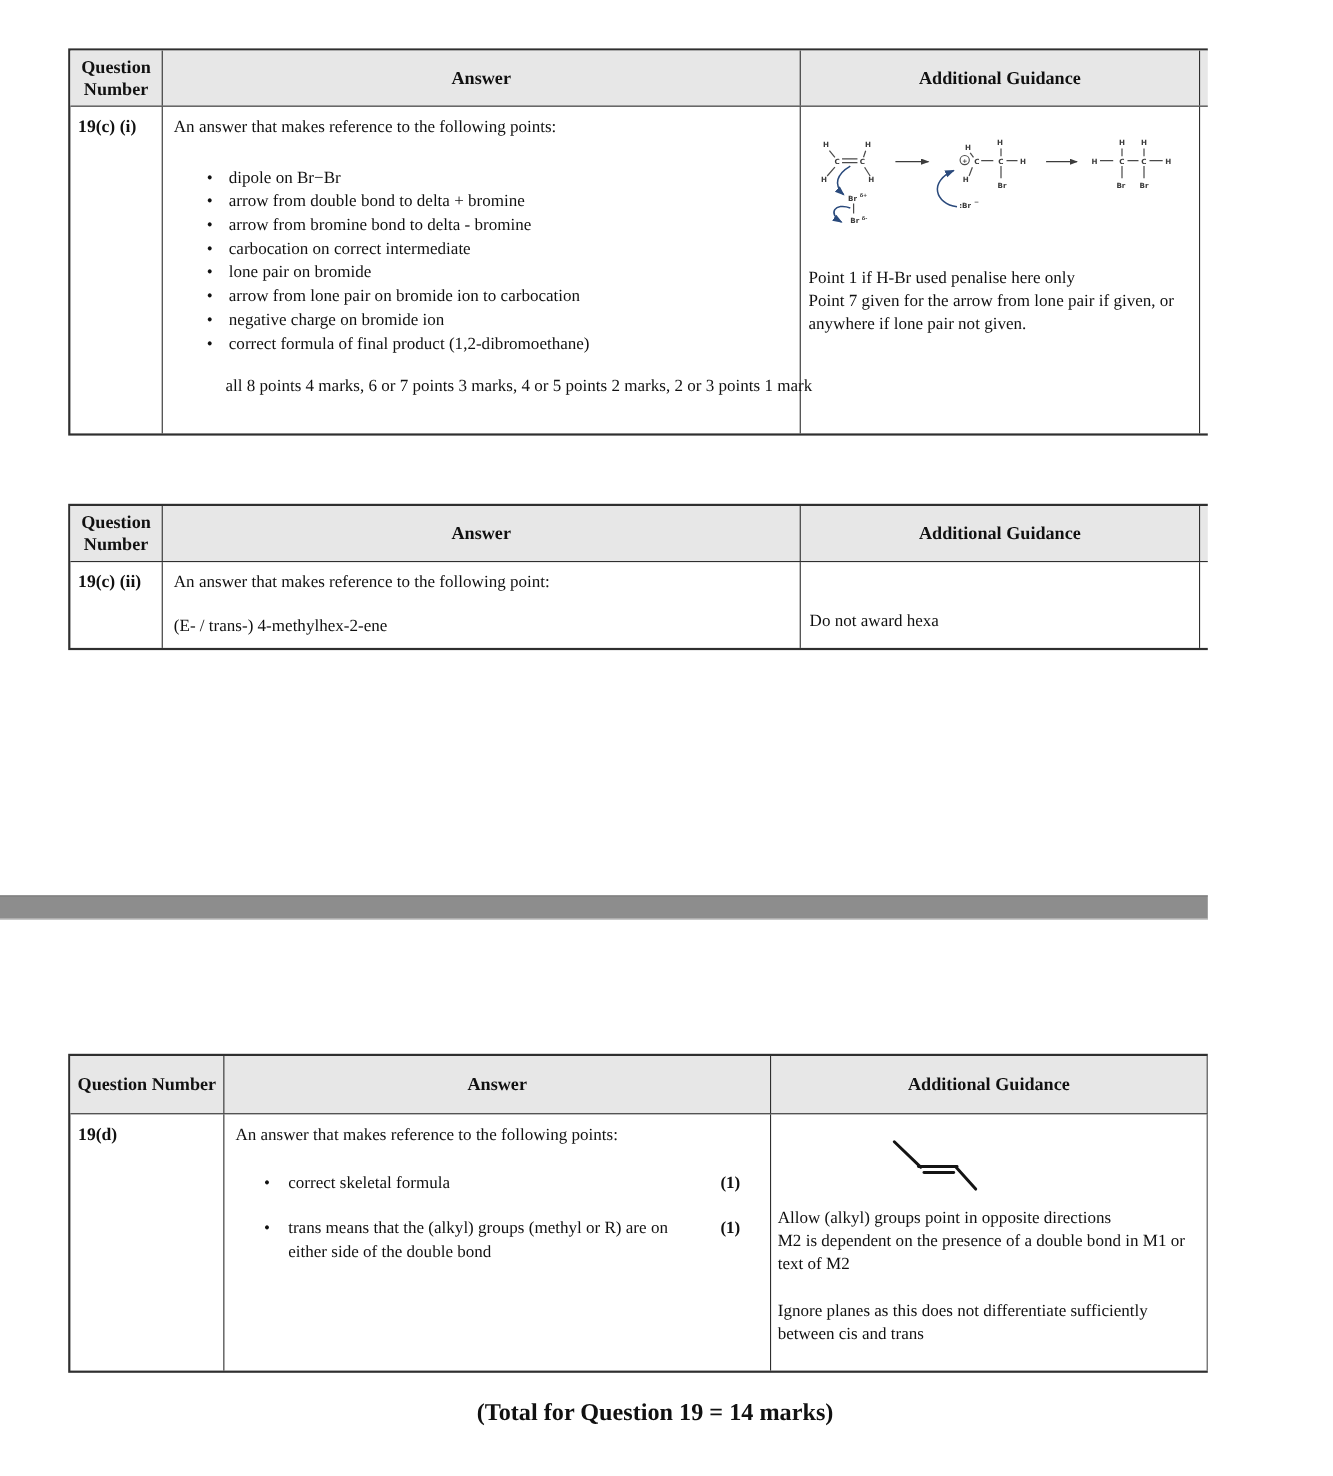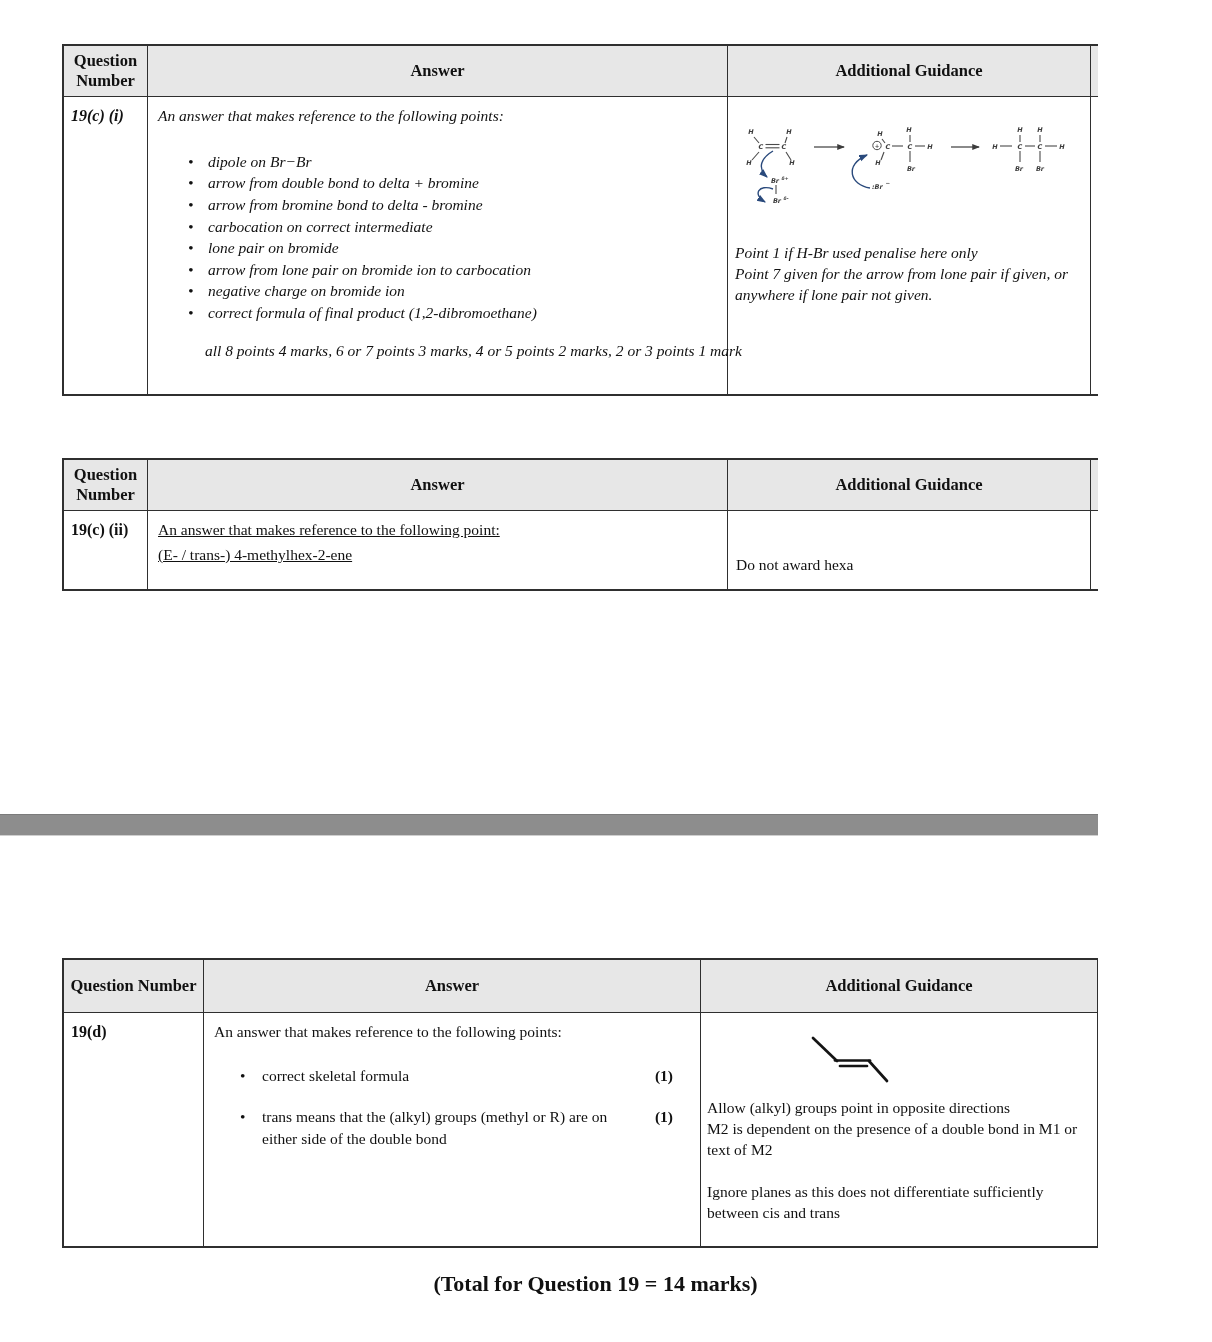--- a/index.html
+++ b/index.html
@@ -20,21 +20,21 @@
   .hcell{border-right:1px solid var(--border-dark);display:flex;align-items:center;
          justify-content:center;text-align:center;font-weight:bold;font-size:16.5px;line-height:1.22;}
   .hcell:last-child,.bcell:last-child{border-right:none;}
   .bcell{border-right:1px solid var(--border-dark);position:relative;font-size:15.5px;line-height:20.8px;}
   .qn{font-weight:bold;font-size:16px;padding:9px 6px 0 7px;}
   .markcell{text-align:center;font-weight:bold;font-size:16px;padding-top:9px;}
 
   
   #t1{left:62px;top:44px;width:1124px;}
   #t1 .thead{grid-template-columns:84px 580px 363px 97px;height:50px;}
-  #t1 .tbody{grid-template-columns:84px 580px 363px 97px;height:297px;font-style:italic;}
+  #t1 .tbody{grid-template-columns:84px 580px 363px 97px;height:297px;}
 
   #t2{left:62px;top:458px;width:1124px;}
   #t2 .thead{grid-template-columns:84px 580px 363px 97px;height:50px;}
   #t2 .tbody{grid-template-columns:84px 580px 363px 97px;height:78px;}
 
   #t3{left:62px;top:958px;width:1131px;}
   #t3 .thead{grid-template-columns:140px 497px 397px 97px;height:52px;}
   #t3 .tbody{grid-template-columns:140px 497px 397px 97px;height:233px;}
 
   
@@ -44,22 +44,22 @@
   .bdot{width:20px;margin-left:30px;text-align:left;}
   .bdot::before{content:"\2022";}
   .btxt{flex:1;}
   .summary{margin-top:17px;width:560px;margin-left:47px;}
 
   
   .guide1-svg{position:absolute;left:12px;top:16px;}
   .guide1-text{position:absolute;left:7px;top:146px;right:6px;}
 
   
-  .ans2{padding:9px 10px 0 10px;text-decoration:underline;}
-  .ans2 .formula{margin-top:4px;}
+  .ans2{padding:9px 10px 0 10px;}
+  .ans2 .formula{margin-top:19px;}
   .guide2{display:flex;flex-direction:column;justify-content:flex-end;padding:0 8px 13px 8px;}
 
   
   .ans3{padding:9px 10px 0 10px;}
   .t3row{display:flex;margin-top:20px;line-height:21.6px;}
   .t3row.first{margin-top:22px;justify-content:space-between;}
   .t3dot{width:22px;margin-left:26px;}
   .t3dot::before{content:"\2022";}
   .t3txt{width:358px;}
   .t3mark{flex:1;text-align:right;padding-right:17px;font-weight:bold;}

